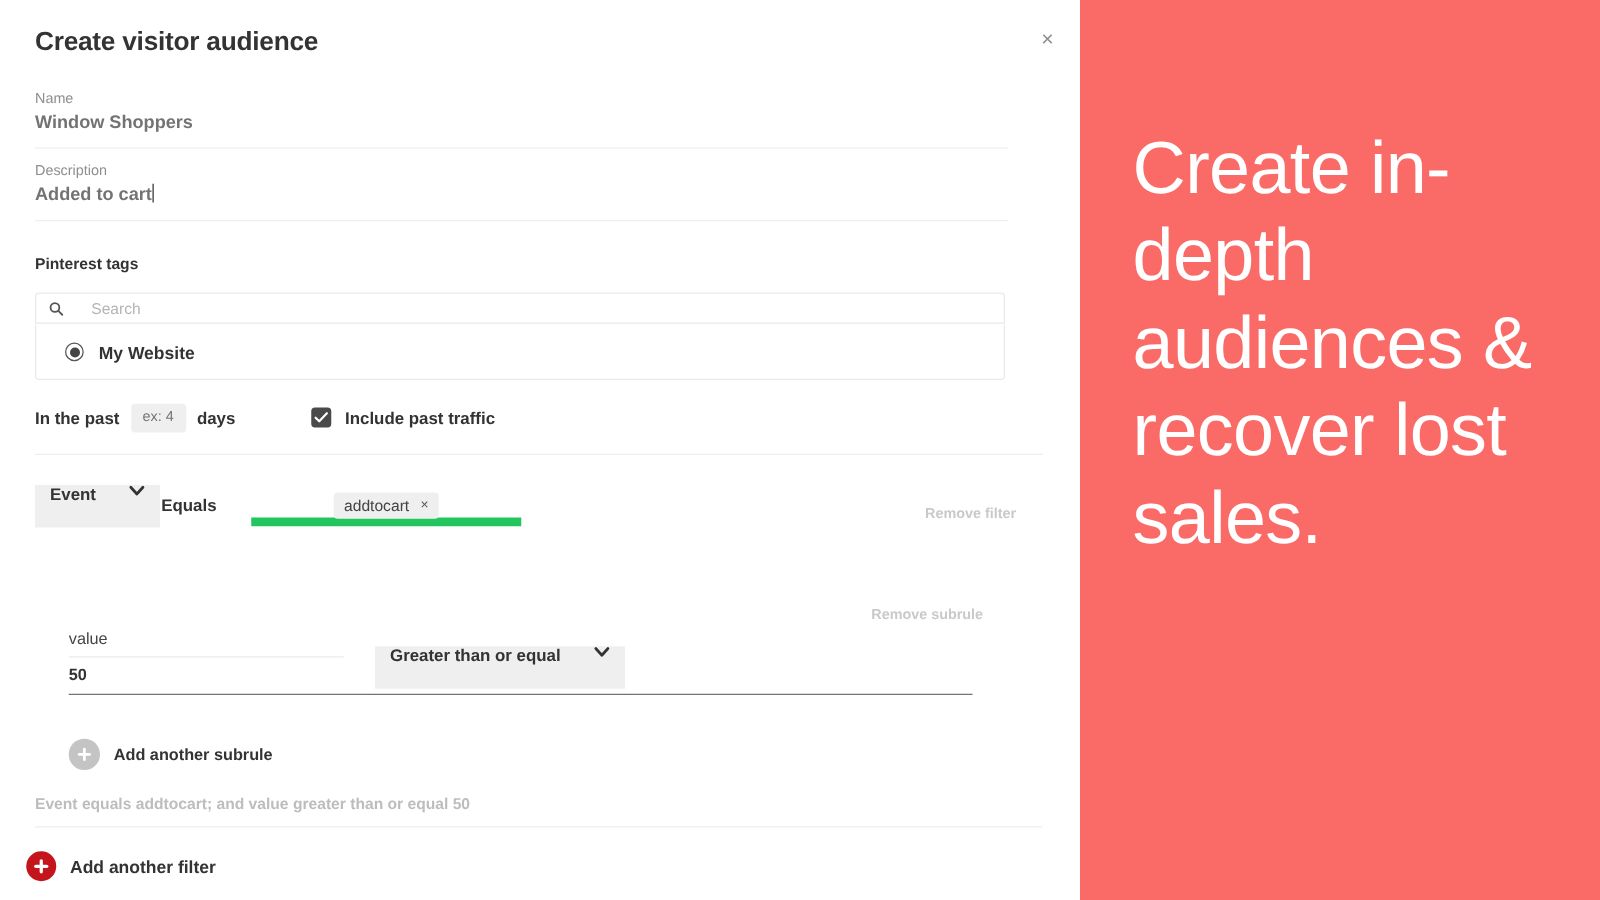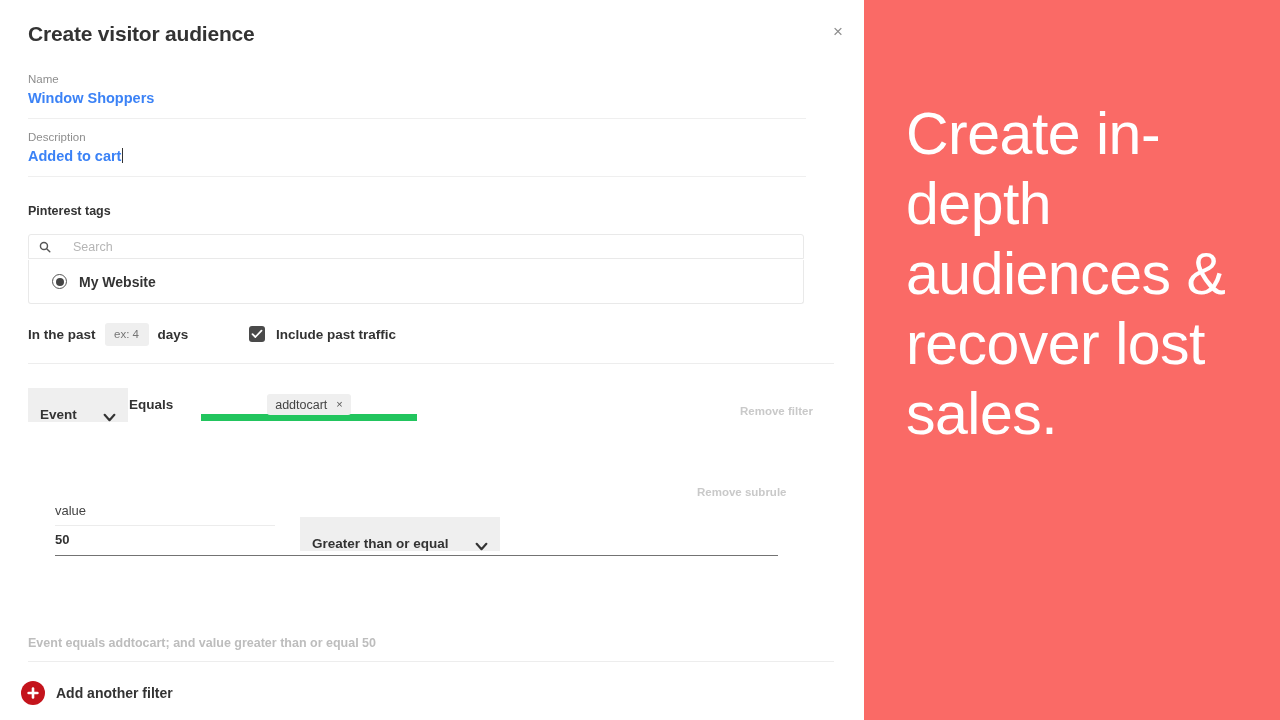--- a/index.html
+++ b/index.html
@@ -67,21 +67,21 @@
   }
   .field-label {
     font-size: 11.5px;
     color: #8e8e8e;
     font-weight: normal;
     line-height: 14px;
   }
   .field-value {
     font-size: 14.5px;
     font-weight: bold;
-    color: #3b82f6;
+    color: #737373;
     line-height: 20px;
     margin-top: 2px;
     position: relative;
     display: inline-block;
   }
   .field-underline {
     position: absolute;
     left: 28px;
     width: 778px;
     height: 1px;
@@ -242,21 +242,21 @@
   
   .filter-row {
     position: absolute;
     left: 28px;
     top: 388px;
     width: 806px;
     height: 34px;
   }
   .dropdown-chip {
     display: inline-flex;
-    align-items: flex-end;
+    align-items: flex-start;
     justify-content: space-between;
     gap: 26px;
     height: 34px;
     padding: 0 12px;
     background: #efefef;
     border: none;
     border-radius: 0;
     font-size: 13.5px;
     font-weight: bold;
     color: #333333;
@@ -485,20 +485,29 @@
       <span>Greater than or equal</span>
       <svg class="chevron" viewBox="0 0 14 10">
         <polyline points="1.6,2 7,8 12.4,2" fill="none" stroke="#333333" stroke-width="2.4" stroke-linecap="round" stroke-linejoin="round"></polyline>
       </svg>
     </button>
 
     <span class="remove-link" id="remove-subrule">Remove subrule</span>
 
     <div class="subrule-num">50</div>
 
+    <div class="add-row" id="add-subrule">
+      <span class="plus-circle plus-gray">
+        <svg width="13" height="13" viewBox="0 0 13 13">
+          <line x1="6.5" y1="2.3" x2="6.5" y2="10.7" stroke="#ffffff" stroke-width="2.2" stroke-linecap="round"></line>
+          <line x1="2.3" y1="6.5" x2="10.7" y2="6.5" stroke="#ffffff" stroke-width="2.2" stroke-linecap="round"></line>
+        </svg>
+      </span>
+      <span class="add-label">Add another subrule</span>
+    </div>
 
     <div class="summary-text">Event equals addtocart; and value greater than or equal 50</div>
 
     <div class="divider" id="divider-2"></div>
 
     <div class="add-row" id="add-filter">
       <span class="plus-circle plus-red">
         <svg width="14" height="14" viewBox="0 0 14 14">
           <line x1="7" y1="2.6" x2="7" y2="11.4" stroke="#ffffff" stroke-width="2.6" stroke-linecap="round"></line>
           <line x1="2.6" y1="7" x2="11.4" y2="7" stroke="#ffffff" stroke-width="2.6" stroke-linecap="round"></line>

